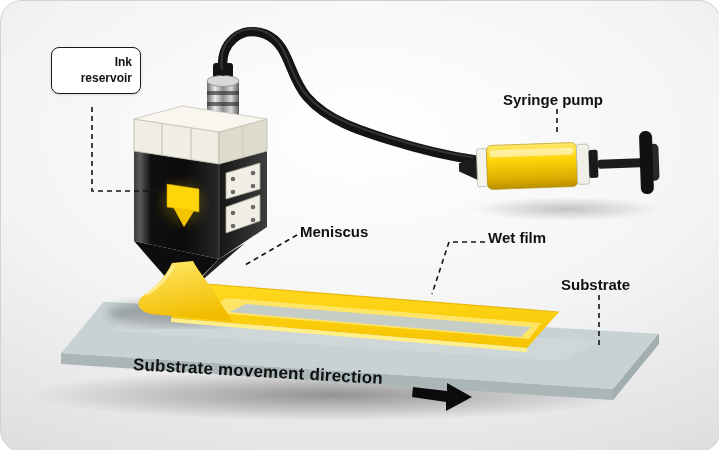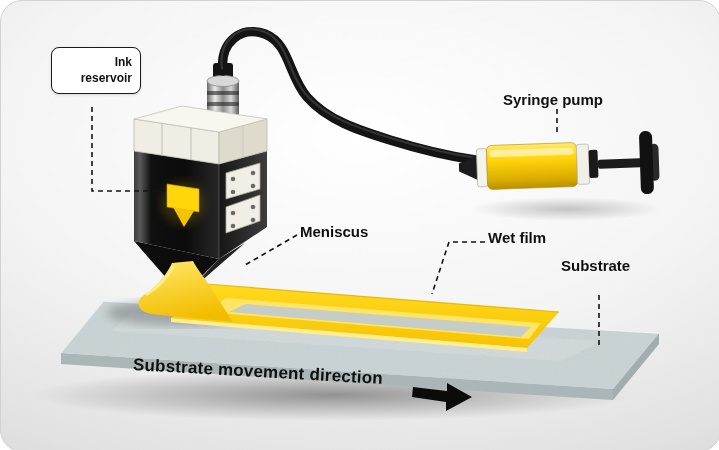--- a/index.html
+++ b/index.html
@@ -31,21 +31,21 @@
     line-height:1.3;
     background:#ffffff;
     border:1.6px solid #1a1a1a;
     border-radius:8px;
     padding:7px 8px;
     box-shadow:0 1px 3px rgba(0,0,0,.12);
   }
   .lbl-syringe{left:502px;top:90px;}
   .lbl-meniscus{left:299px;top:222px;}
   .lbl-wetfilm{left:487px;top:228px;}
-  .lbl-substrate{left:560px;top:256px;}
+  .lbl-substrate{left:560px;top:275px;}
   .lbl-movement{
     left:132px;top:354px;
     font-size:17px;
     letter-spacing:.2px;
     transform:rotate(3.2deg);
     transform-origin:left center;
   }
 </style>
 </head>
 <body>

